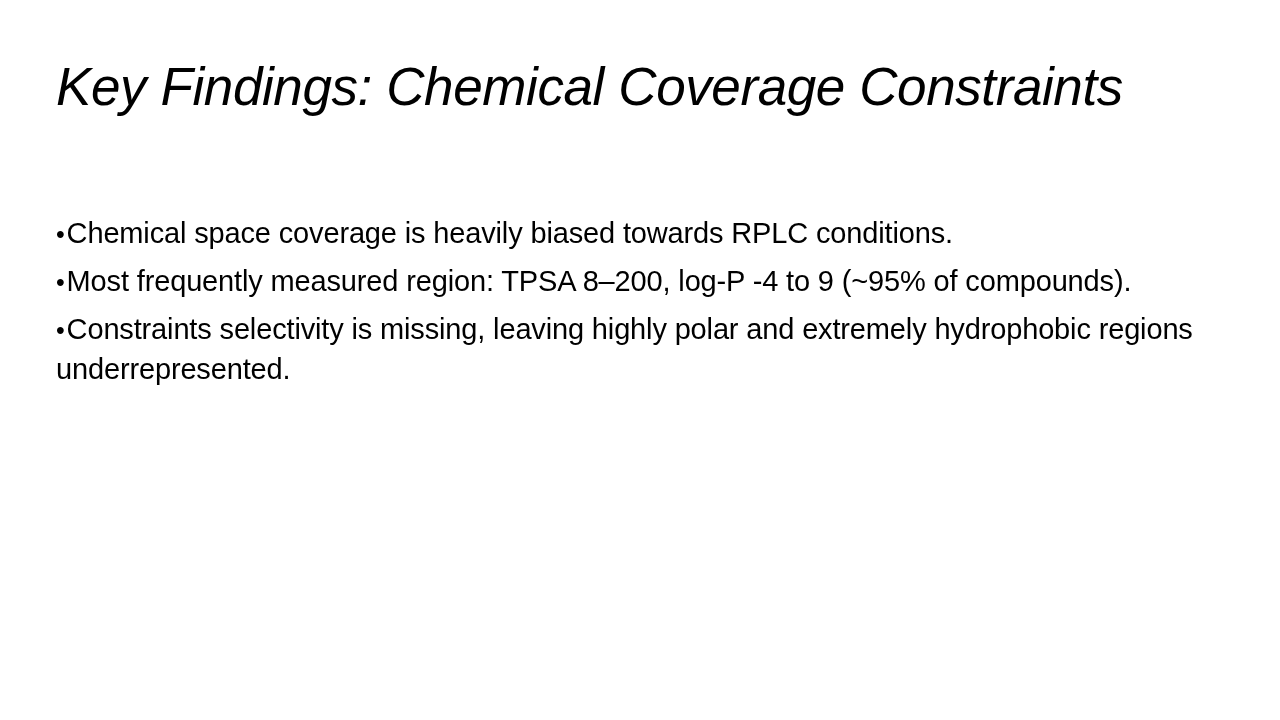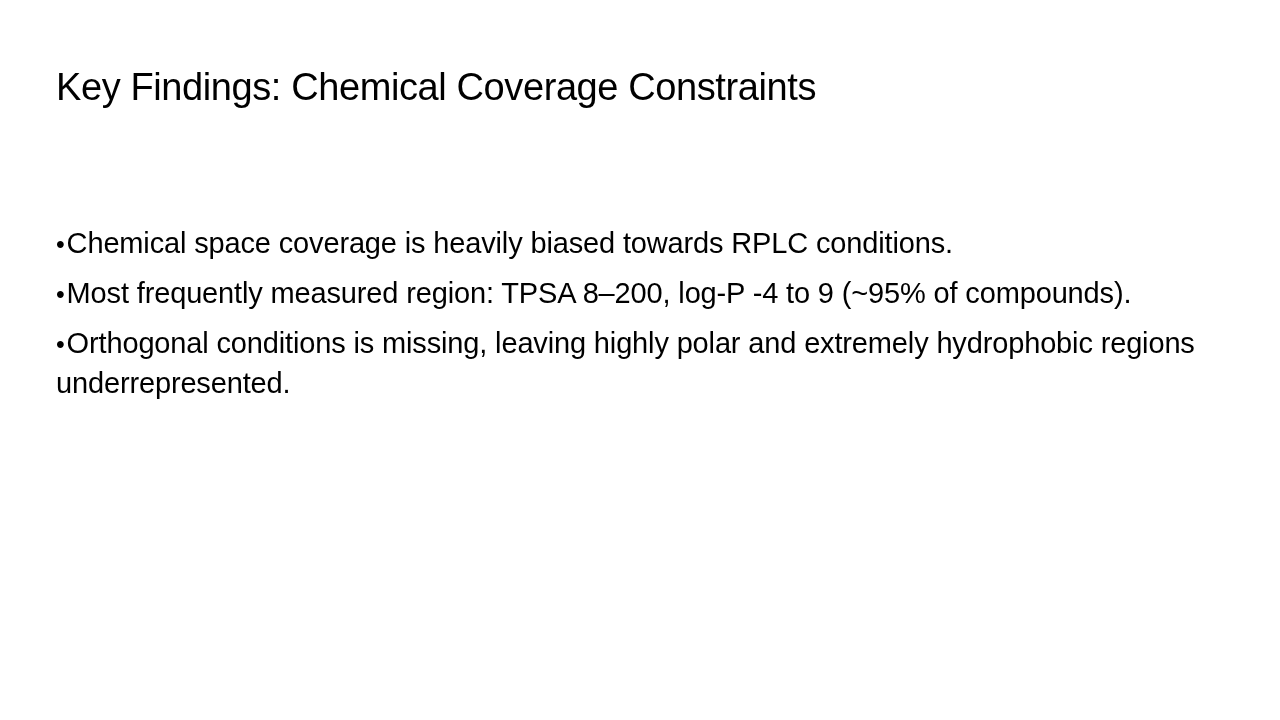--- a/index.html
+++ b/index.html
@@ -21,42 +21,43 @@
     height: 720px;
     background: #ffffff;
     box-sizing: border-box;
   }
 
   .slide-title {
     position: absolute;
     left: 56px;
     top: 51px;
     width: 1160px;
-    font-size: 38px;
+    font-size: 53px;
     line-height: 72px;
     font-weight: 300;
     letter-spacing: -0.4px;
     color: #000000;
     white-space: pre-wrap;
+    font-style: italic;
   }
 
   .body-block {
     position: absolute;
     left: 56px;
     top: 214px;
     width: 1158px;
   }
 
   .bullet-para {
     font-size: 29px;
     line-height: 39px;
     font-weight: 400;
     letter-spacing: -0.15px;
     color: #000000;
-    margin: 10px 0 8px 0;
+    margin: 0 0 8px 0;
     text-indent: 0;
   }
 
   .bullet-para:last-child {
     margin-bottom: 0;
   }
 
   .bullet-glyph {
     font-size: 25px;
     line-height: 39px;
@@ -75,17 +76,17 @@
 
   <div class="slide-title">Key Findings: Chemical Coverage Constraints</div>
 
   <div class="body-block">
 
     <p class="bullet-para"><span class="bullet-glyph">•</span><span class="bullet-text">Chemical space coverage is heavily biased towards RPLC conditions.</span></p>
 
 
     <p class="bullet-para"><span class="bullet-glyph">•</span><span class="bullet-text">Most frequently measured region: TPSA 8–200, log-P -4 to 9 (~95% of compounds).</span></p>
 
-    <p class="bullet-para"><span class="bullet-glyph">•</span><span class="bullet-text">Orthogonal conditions is missing, leaving highly polar and extremely hydrophobic regions underrepresented.</span></p>
+    <p class="bullet-para"><span class="bullet-glyph">•</span><span class="bullet-text">Constraints selectivity is missing, leaving highly polar and extremely hydrophobic regions underrepresented.</span></p>
 
   </div>
 
 </div>
 
 </body></html>

